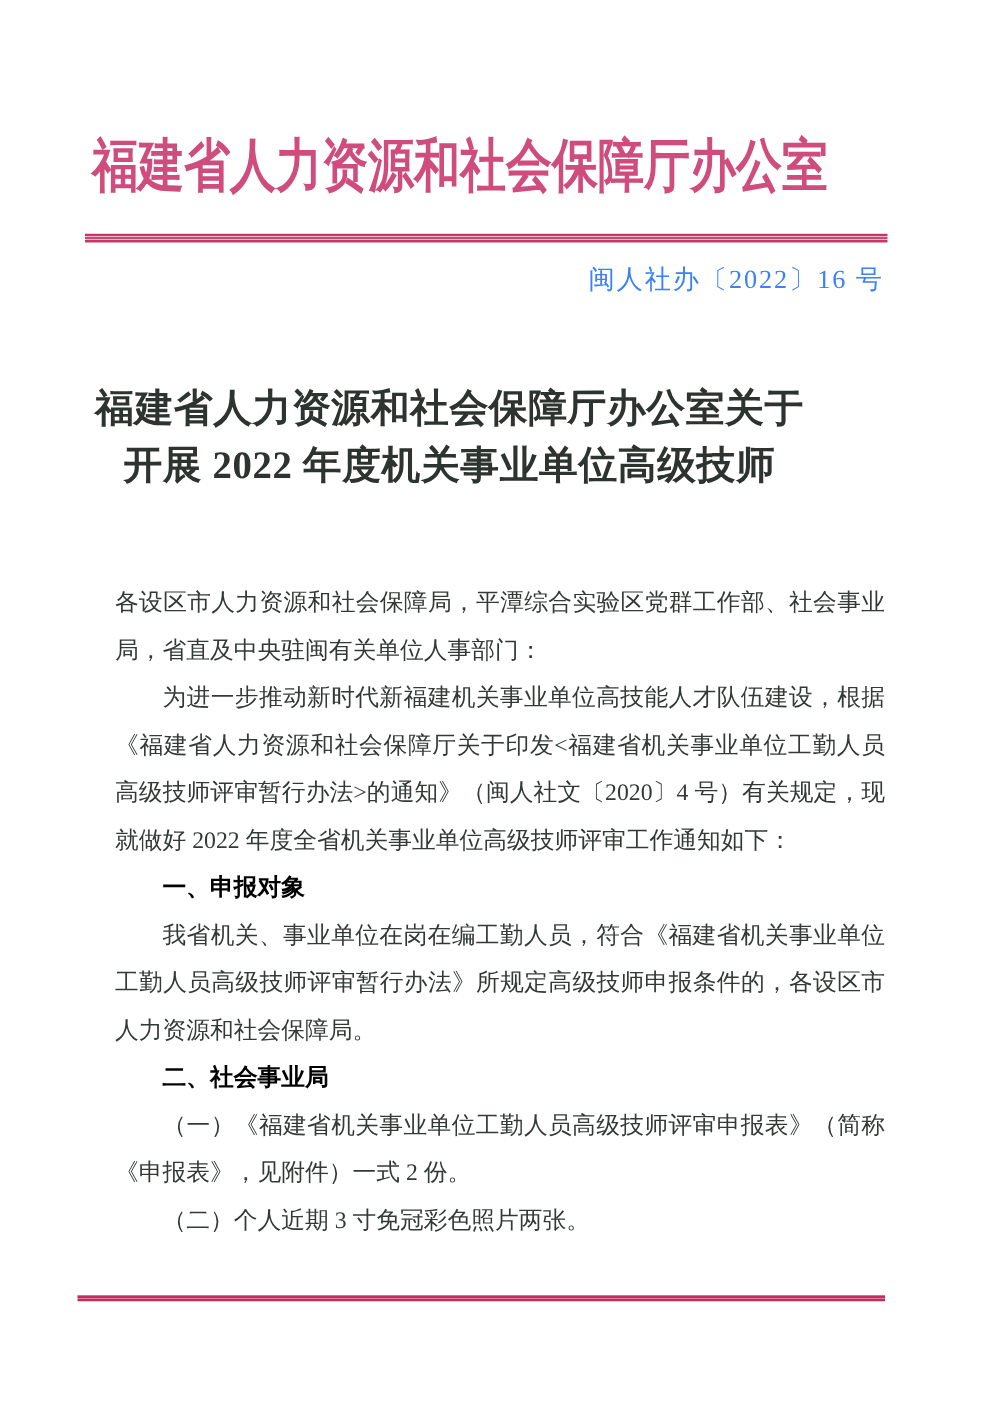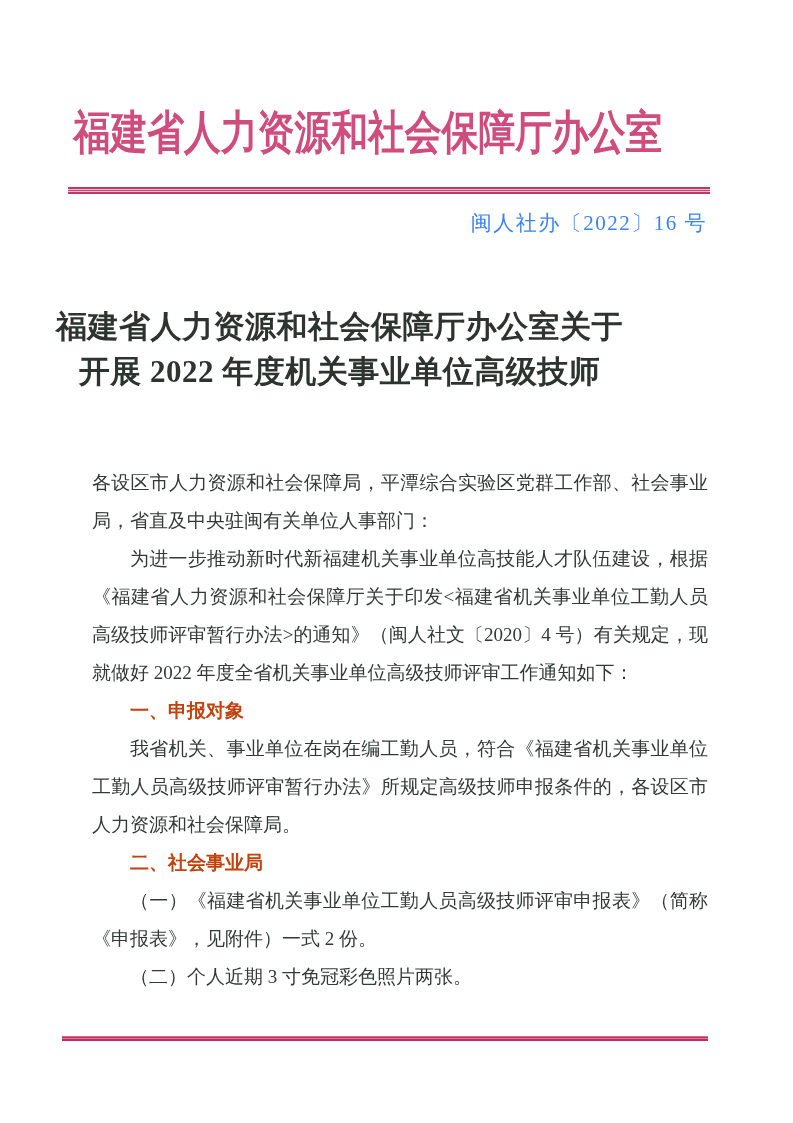--- a/index.html
+++ b/index.html
@@ -68,20 +68,21 @@
     position: absolute;
     top: 304px;
     left: 0;
     width: 679px;
     text-align: center;
     font-weight: 700;
     font-size: 31px;
     line-height: 45px;
     color: #2d332f;
     letter-spacing: 0.5px;
+    padding-left: 20px;
   }
   .doc-title .title-line { display: block; }
 
   
   .body-text {
     position: absolute;
     top: 464px;
     left: 92px;
     width: 616px;
     font-size: 19px;
@@ -91,21 +92,21 @@
   }
   .body-text p {
     margin: 0;
     padding: 0;
   }
   .para-indent { text-indent: 2em; }
   .section-heading {
     text-indent: 2em;
     font-family: "Liberation Sans", "DejaVu Sans", sans-serif;
     font-weight: 700;
-    color: #c2410c;
+    color: #000000;
   }
 
   
   .rule-bottom {
     position: absolute;
     top: 1036px;
     left: 62px;
     width: 646px;
     height: 5px;
     background: linear-gradient(to bottom,

